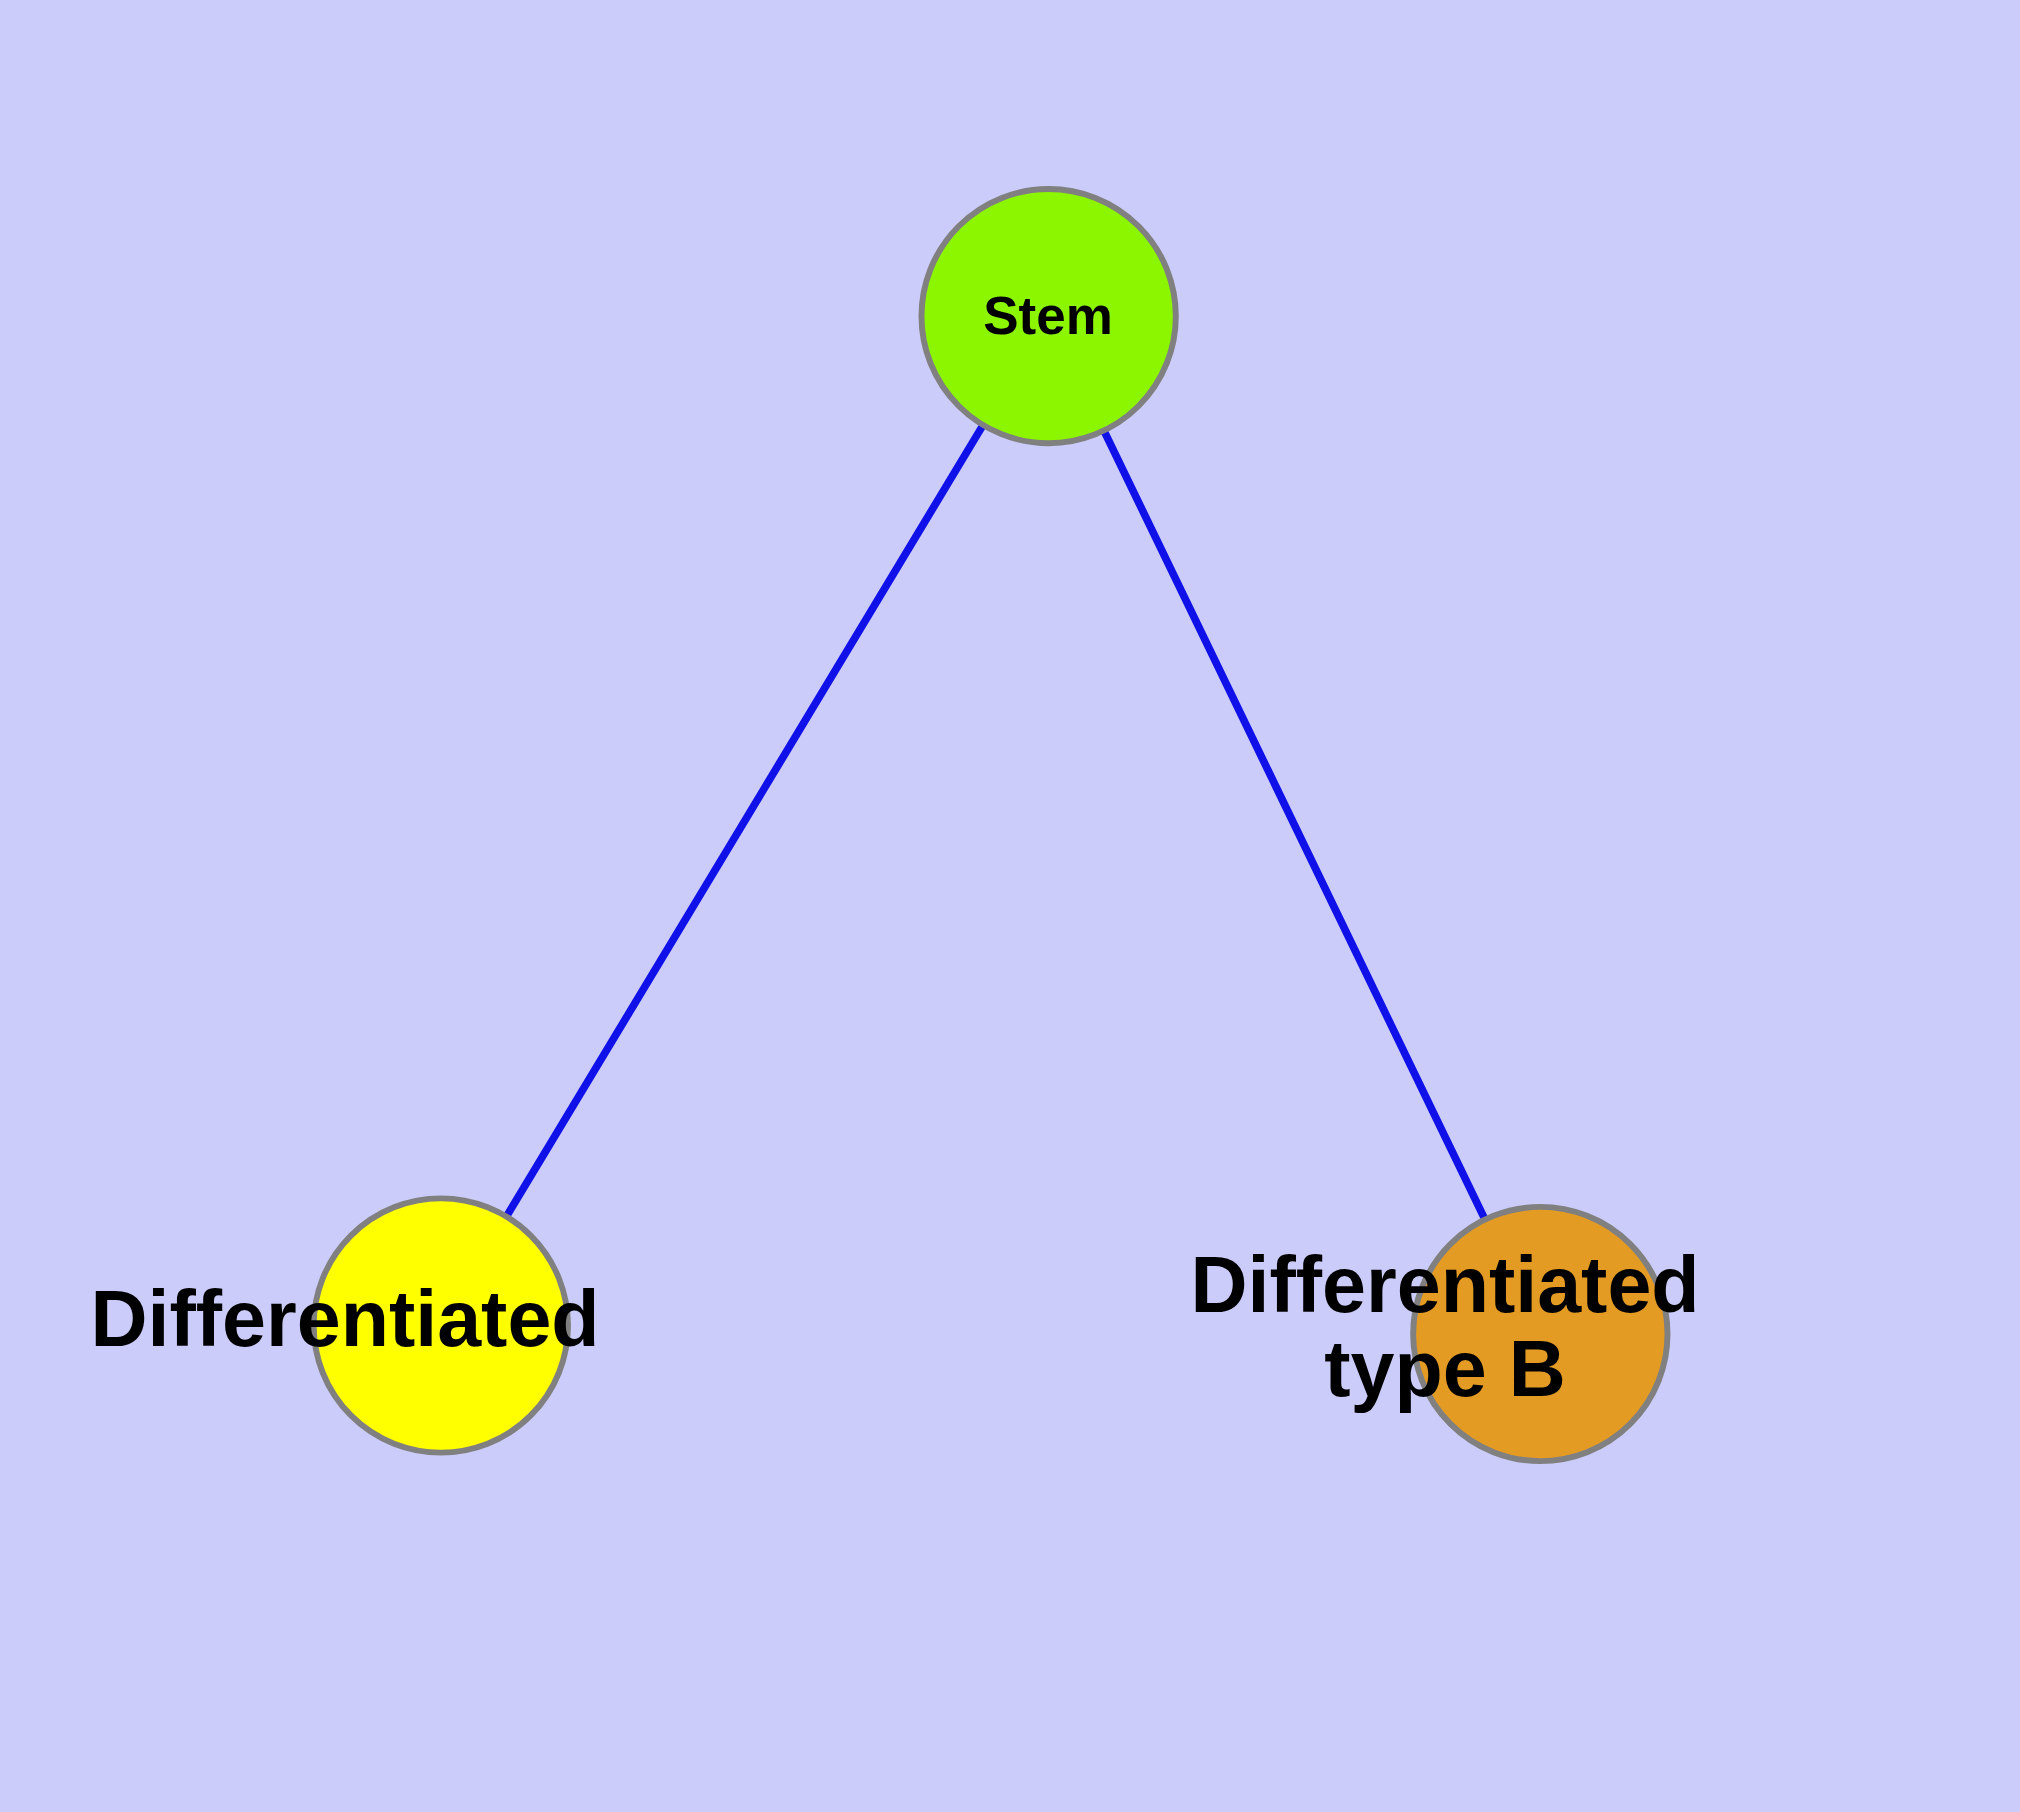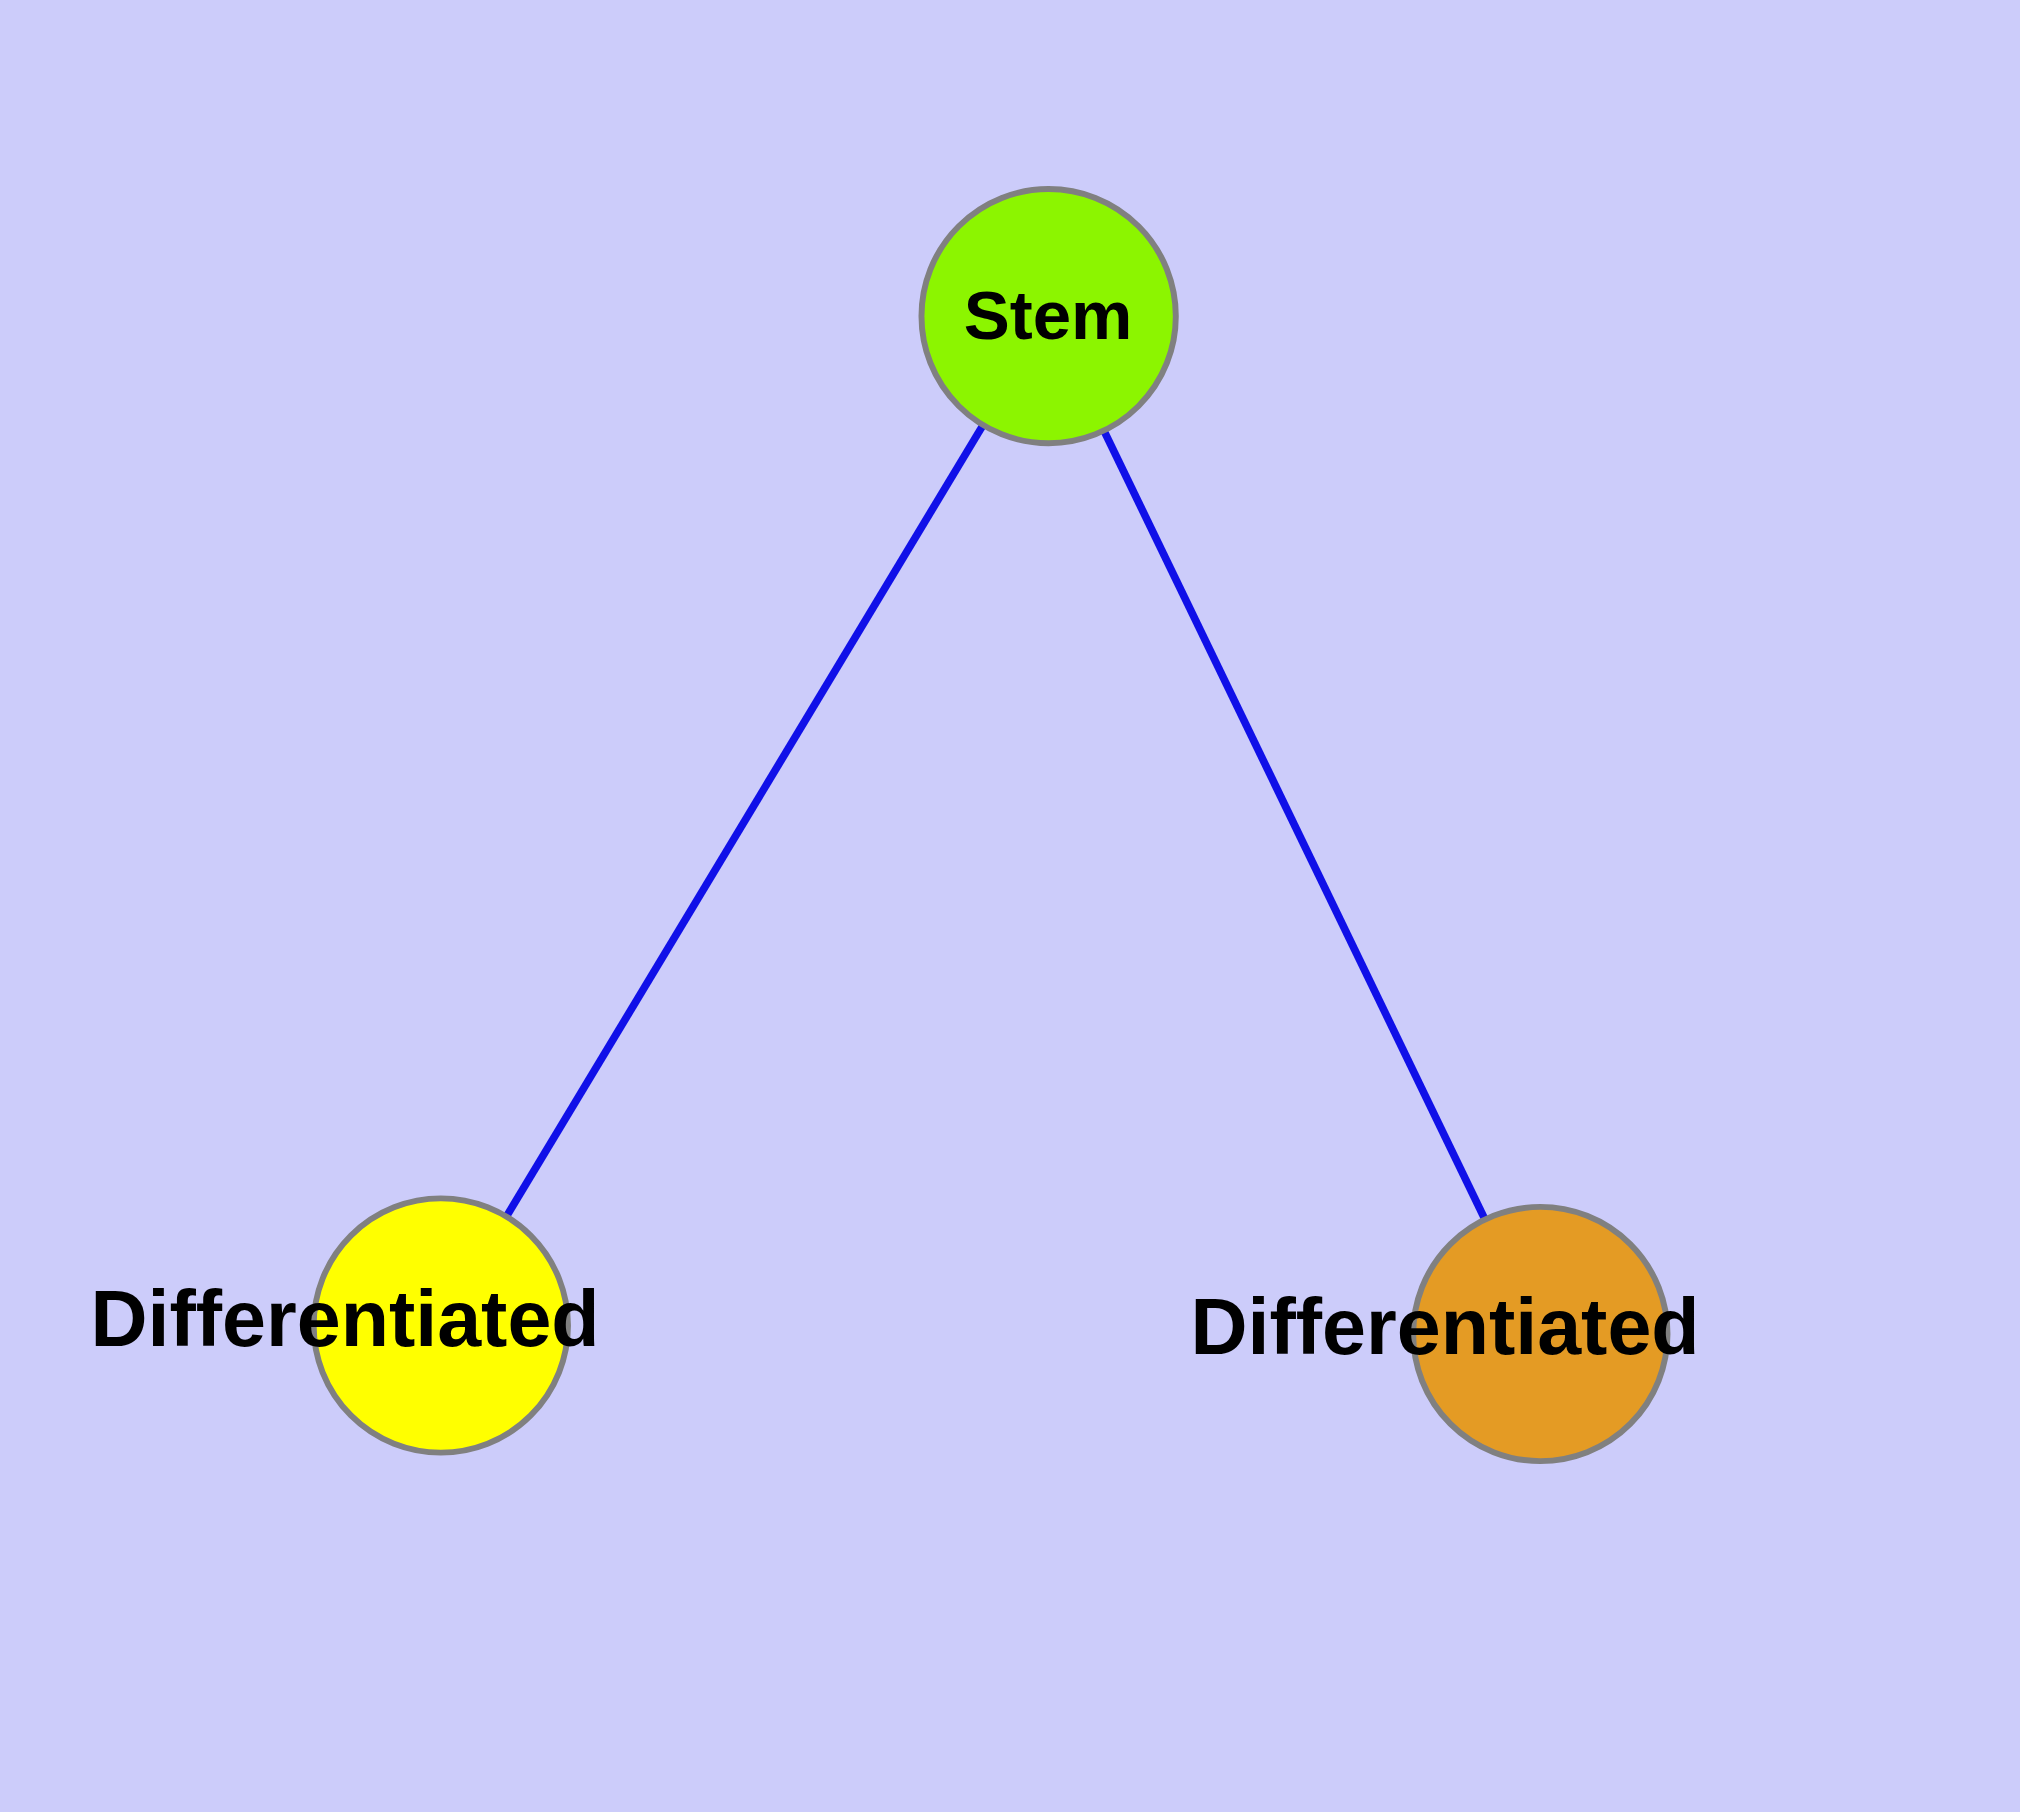--- a/index.html
+++ b/index.html
@@ -46,19 +46,19 @@
         <line x1="1300.4917308986915" y1="504.47167036091133" x2="1753.5082691013085" y2="1442.5283296390887" stroke="#1010e8" stroke-width="9" stroke-linecap="butt"></line>
       </g>
     <g id="node-layer">
         <circle cx="1237" cy="373" r="150" fill="#8cf500" stroke="#808080" stroke-width="7"></circle>
         <circle cx="520" cy="1564" r="150" fill="#ffff00" stroke="#808080" stroke-width="7"></circle>
         <circle cx="1817" cy="1574" r="150" fill="#e49b24" stroke="#808080" stroke-width="7"></circle>
       </g>
   </svg>
 
   <div id="label-layer">
-      <div class="node-label" style="left: 1048px; top: 316px; color: rgb(0, 0, 0); font-size: 69px;"><div>Stem</div></div>
+      <div class="node-label" style="left: 1048px; top: 316px; color: rgb(0, 0, 0); font-size: 53px;"><div>Stem</div></div>
       <div class="node-label" style="left: 345px; top: 1319px; color: rgb(0, 0, 0); font-size: 79px;"><div>Differentiated</div></div>
-      <div class="node-label" style="left: 1445px; top: 1327px; color: rgb(0, 0, 0); font-size: 79px;"><div>Differentiated</div></div>
+      <div class="node-label" style="left: 1445px; top: 1327px; color: rgb(0, 0, 0); font-size: 79px;"><div>Differentiated</div><div>type B</div></div>
     </div>
 
 </div>
 
 
 </body></html>

